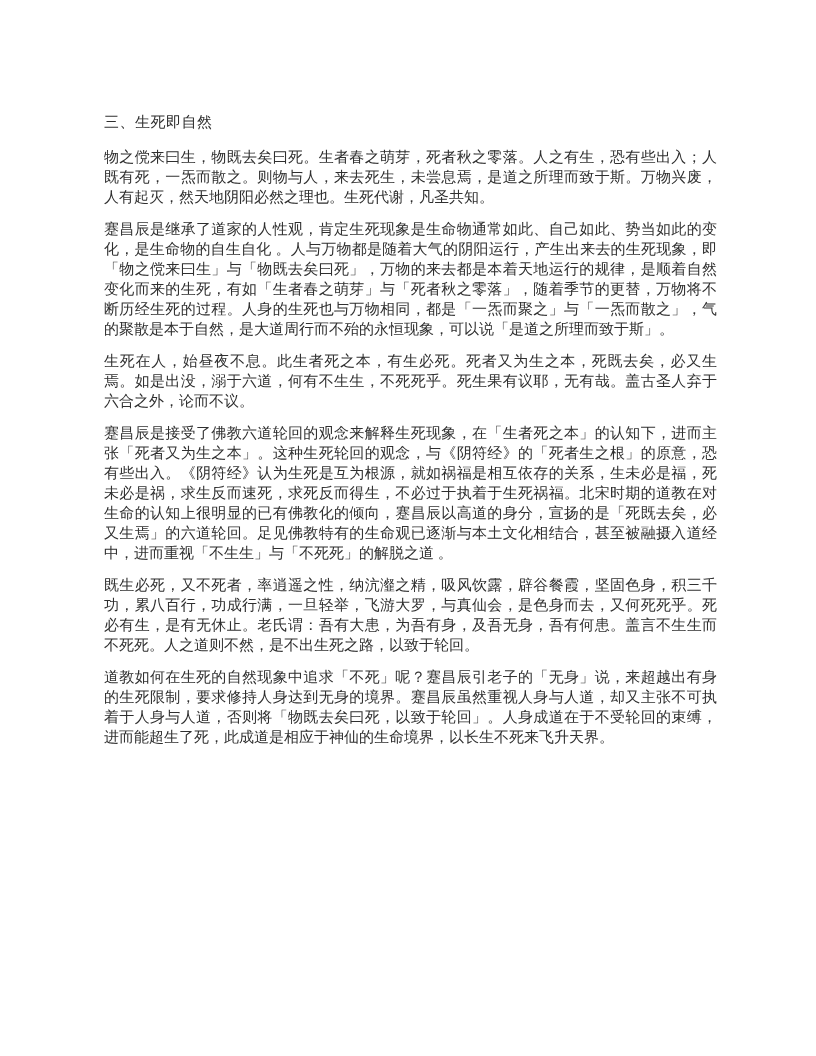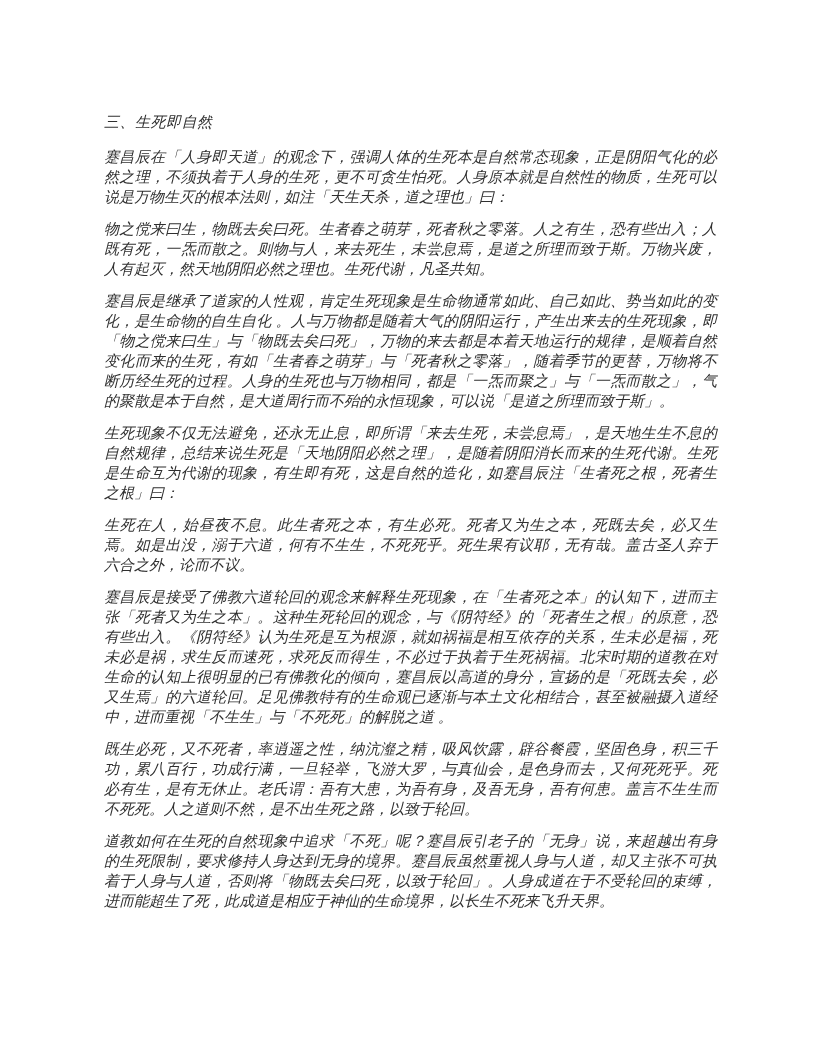--- a/index.html
+++ b/index.html
@@ -7,21 +7,20 @@
     padding: 0;
     background: #ffffff;
   }
   .page {
     position: relative;
     width: 732px;
     height: 1056px;
     background: #ffffff;
     overflow: hidden;
     font-family: "Liberation Serif", "DejaVu Serif", serif;
-    font-style: italic;
   }
   .content {
     position: absolute;
     left: 104px;
     top: 112px;
     width: 613px;
     color: #2f2f2f;
   }
   .heading {
     font-size: 15px;
@@ -42,27 +41,25 @@
     
   }
 </style>
 </head>
 <body>
 
 <div class="page">
   <div class="content">
     <h1 class="heading">三、生死即自然</h1>
 
-    <p class="para">蹇昌辰在「人身即天道」的观念下，强调人体的生死本是自然常态现象，正是阴阳气化的必然之理，不须执着于人身的生死，更不可贪生怕死。人身原本就是自然性的物质，生死可以说是万物生灭的根本法则，如注「天生天杀，道之理也」曰：</p>
 
     <p class="para quote">物之傥来曰生，物既去矣曰死。生者春之萌芽，死者秋之零落。人之有生，恐有些出入；人既有死，一炁而散之。则物与人，来去死生，未尝息焉，是道之所理而致于斯。万物兴废，人有起灭，然天地阴阳必然之理也。生死代谢，凡圣共知。</p>
 
     <p class="para">蹇昌辰是继承了道家的人性观，肯定生死现象是生命物通常如此、自己如此、势当如此的变化，是生命物的自生自化 。人与万物都是随着大气的阴阳运行，产生出来去的生死现象，即「物之傥来曰生」与「物既去矣曰死」，万物的来去都是本着天地运行的规律，是顺着自然变化而来的生死，有如「生者春之萌芽」与「死者秋之零落」，随着季节的更替，万物将不断历经生死的过程。人身的生死也与万物相同，都是「一炁而聚之」与「一炁而散之」，气的聚散是本于自然，是大道周行而不殆的永恒现象，可以说「是道之所理而致于斯」。</p>
 
-    <p class="para">生死现象不仅无法避免，还永无止息，即所谓「来去生死，未尝息焉」，是天地生生不息的自然规律，总结来说生死是「天地阴阳必然之理」，是随着阴阳消长而来的生死代谢。生死是生命互为代谢的现象，有生即有死，这是自然的造化，如蹇昌辰注「生者死之根，死者生之根」曰：</p>
 
     <p class="para quote">生死在人，始昼夜不息。此生者死之本，有生必死。死者又为生之本，死既去矣，必又生焉。如是出没，溺于六道，何有不生生，不死死乎。死生果有议耶，无有哉。盖古圣人弃于六合之外，论而不议。</p>
 
     <p class="para">蹇昌辰是接受了佛教六道轮回的观念来解释生死现象，在「生者死之本」的认知下，进而主张「死者又为生之本」。这种生死轮回的观念，与《阴符经》的「死者生之根」的原意，恐有些出入。《阴符经》认为生死是互为根源，就如祸福是相互依存的关系，生未必是福，死未必是祸，求生反而速死，求死反而得生，不必过于执着于生死祸福。北宋时期的道教在对生命的认知上很明显的已有佛教化的倾向，蹇昌辰以高道的身分，宣扬的是「死既去矣，必又生焉」的六道轮回。足见佛教特有的生命观已逐渐与本土文化相结合，甚至被融摄入道经中，进而重视「不生生」与「不死死」的解脱之道 。</p>
 
 
     <p class="para quote">既生必死，又不死者，率逍遥之性，纳沆瀣之精，吸风饮露，辟谷餐霞，坚固色身，积三千功，累八百行，功成行满，一旦轻举，飞游大罗，与真仙会，是色身而去，又何死死乎。死必有生，是有无休止。老氏谓：吾有大患，为吾有身，及吾无身，吾有何患。盖言不生生而不死死。人之道则不然，是不出生死之路，以致于轮回。</p>
 
     <p class="para">道教如何在生死的自然现象中追求「不死」呢？蹇昌辰引老子的「无身」说，来超越出有身的生死限制，要求修持人身达到无身的境界。蹇昌辰虽然重视人身与人道，却又主张不可执着于人身与人道，否则将「物既去矣曰死，以致于轮回」。人身成道在于不受轮回的束缚，进而能超生了死，此成道是相应于神仙的生命境界，以长生不死来飞升天界。</p>
   </div>

